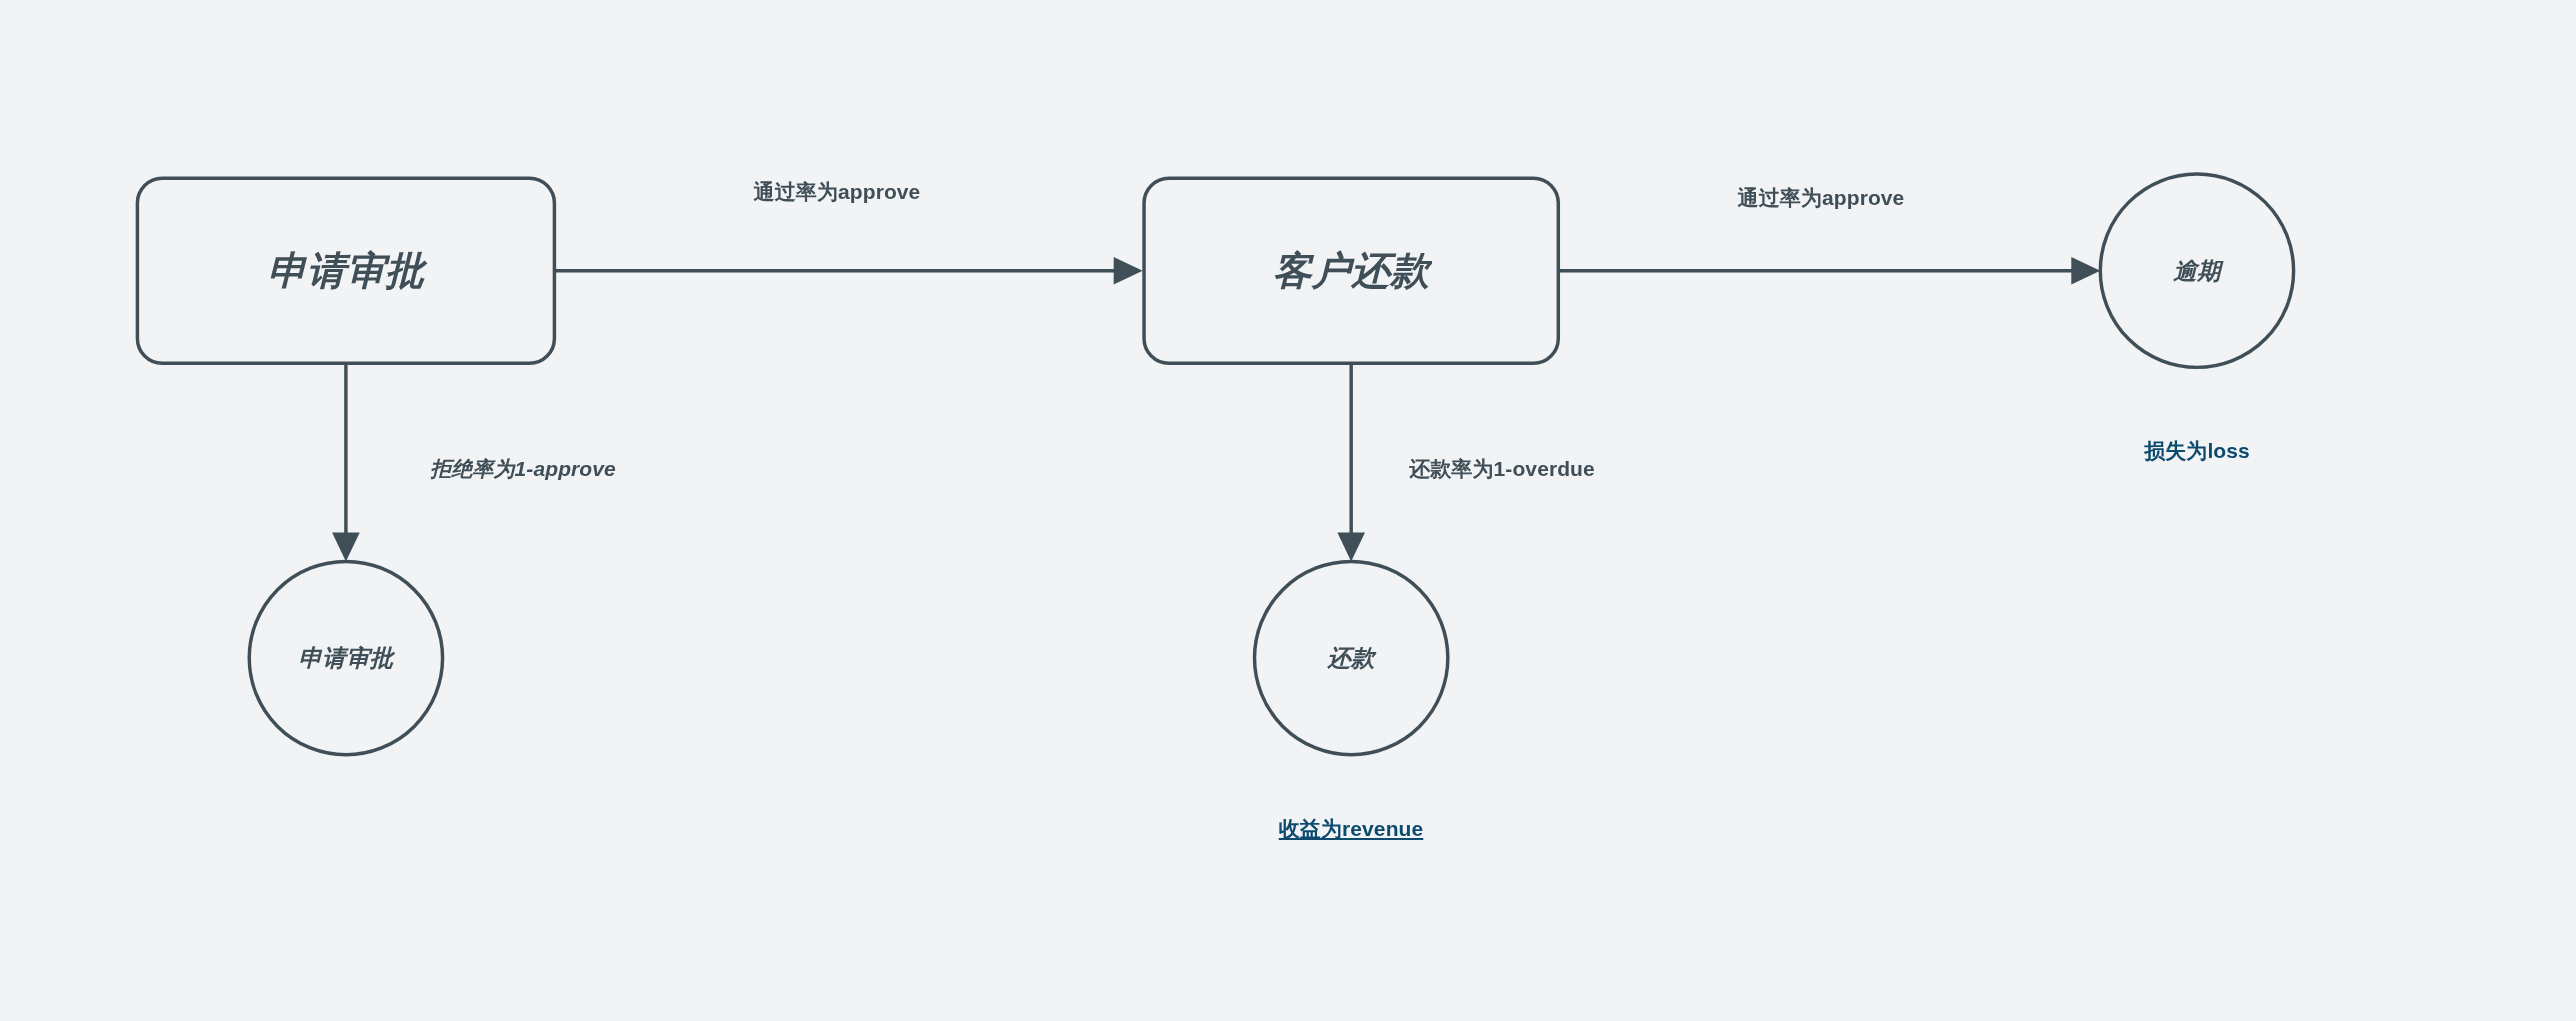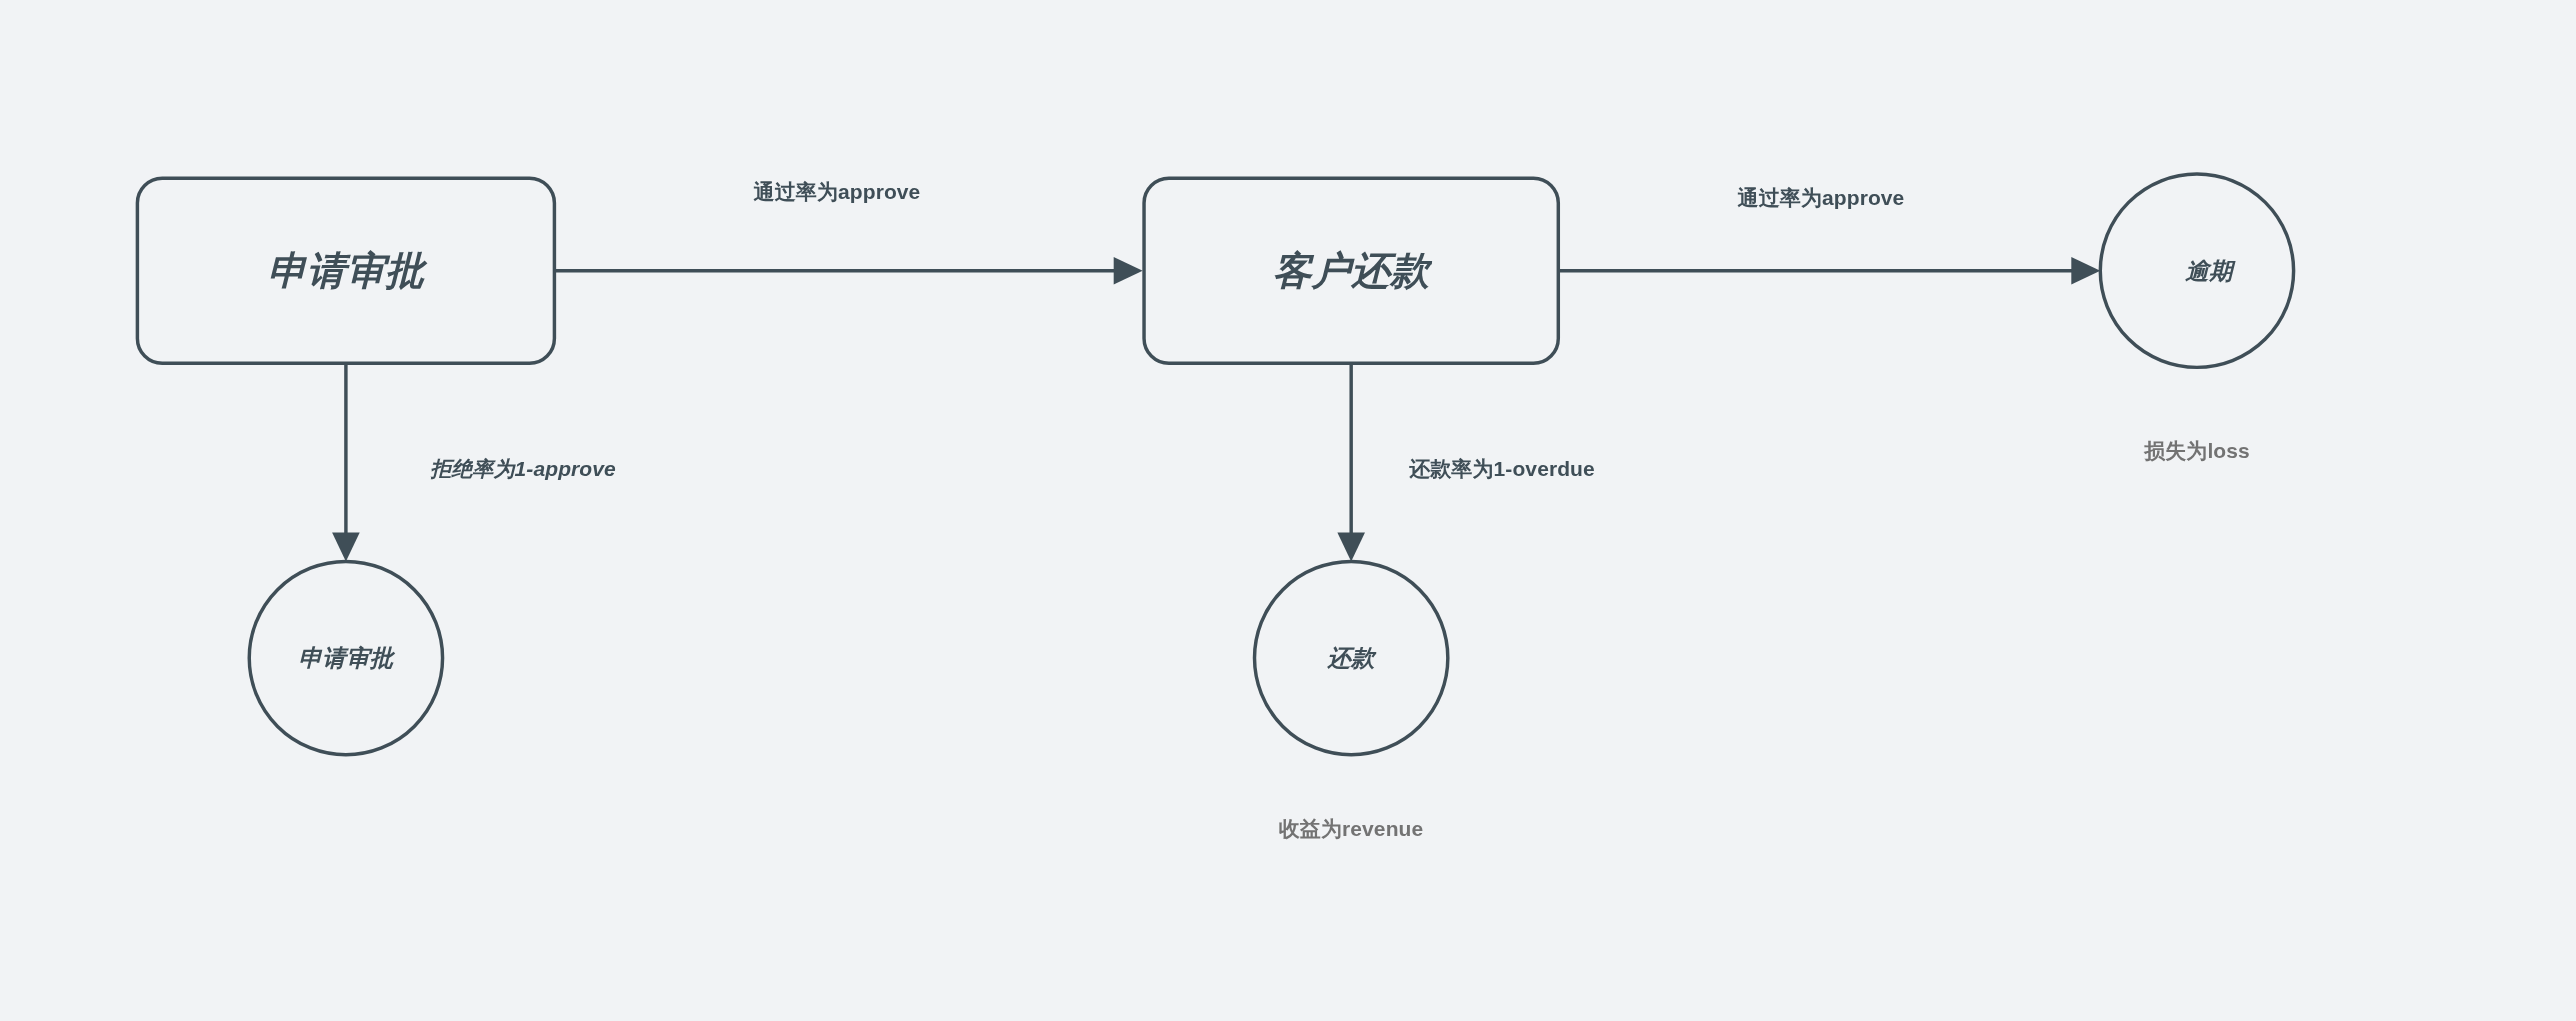--- a/index.html
+++ b/index.html
@@ -60,21 +60,21 @@
     position: absolute;
     color: #3f4e57;
     font-weight: bold;
     font-size: 21px;
     white-space: nowrap;
     transform: translate(-50%, -50%);
     letter-spacing: 0.1px;
   }
   .caption-label {
     position: absolute;
-    color: #737373;
+    color: #0c4a6e;
     font-weight: bold;
     font-size: 21px;
     white-space: nowrap;
     transform: translate(-50%, -50%);
     letter-spacing: 0.1px;
   }
 </style>
 </head>
 <body>
 
@@ -110,32 +110,32 @@
 
     <circle class="node-shape" cx="501" cy="953" r="140"></circle>
 
     <circle class="node-shape" cx="1957" cy="953" r="140"></circle>
   </svg>
 
   <div class="node-label big" style="left:346px; top:271px;">申请审批</div>
 
   <div class="node-label big" style="left:1351px; top:271px;">客户还款</div>
 
-  <div class="node-label small" style="left:2197px; top:271px;margin-left:12px;">逾期</div>
+  <div class="node-label small" style="left:2197px; top:271px;">逾期</div>
 
   <div class="node-label small" style="left:346px; top:658px;">申请审批</div>
 
   <div class="node-label small" style="left:1351px; top:658px;">还款</div>
 
   <div class="edge-label" style="left:837px; top:192px;text-align:center;">通过率为approve</div>
 
   <div class="edge-label" style="left:523px; top:469px;font-style:italic;">拒绝率为1-approve</div>
 
   <div class="edge-label" style="left:1821px; top:198px;">通过率为approve</div>
 
   <div class="edge-label" style="left:1502px; top:469px;">还款率为1-overdue</div>
 
   <div class="caption-label" style="left:2197px; top:451px;">损失为loss</div>
 
-  <div class="caption-label" style="left:1351px; top:829px;">收益为revenue</div>
+  <div class="caption-label" style="left:1351px; top:829px;text-decoration:underline;">收益为revenue</div>
 
 </div>
 
 
 </body></html>

